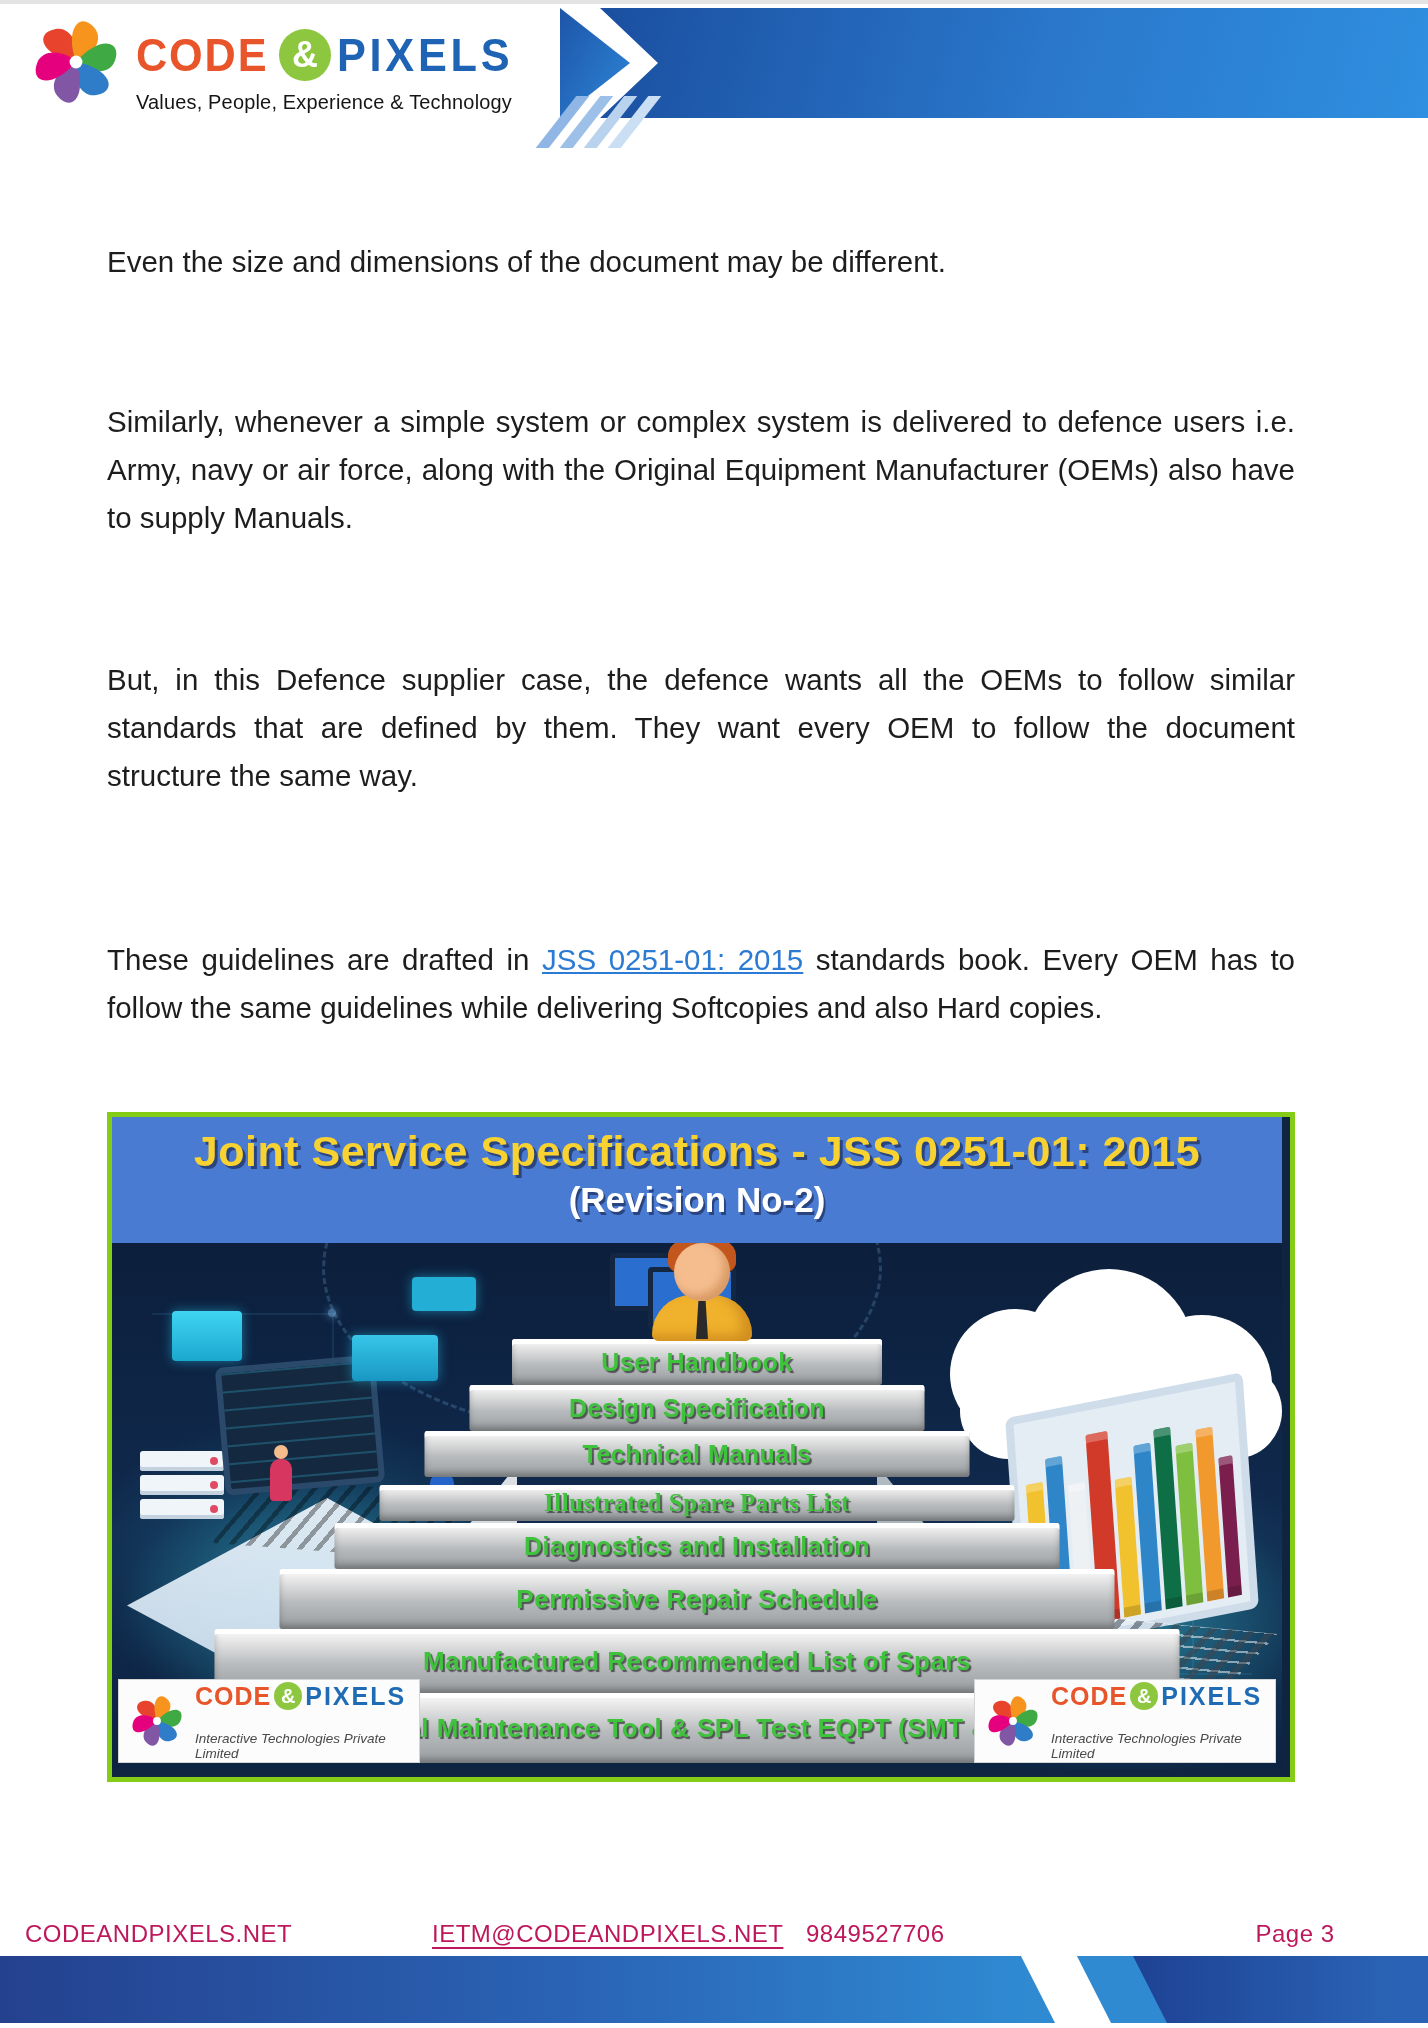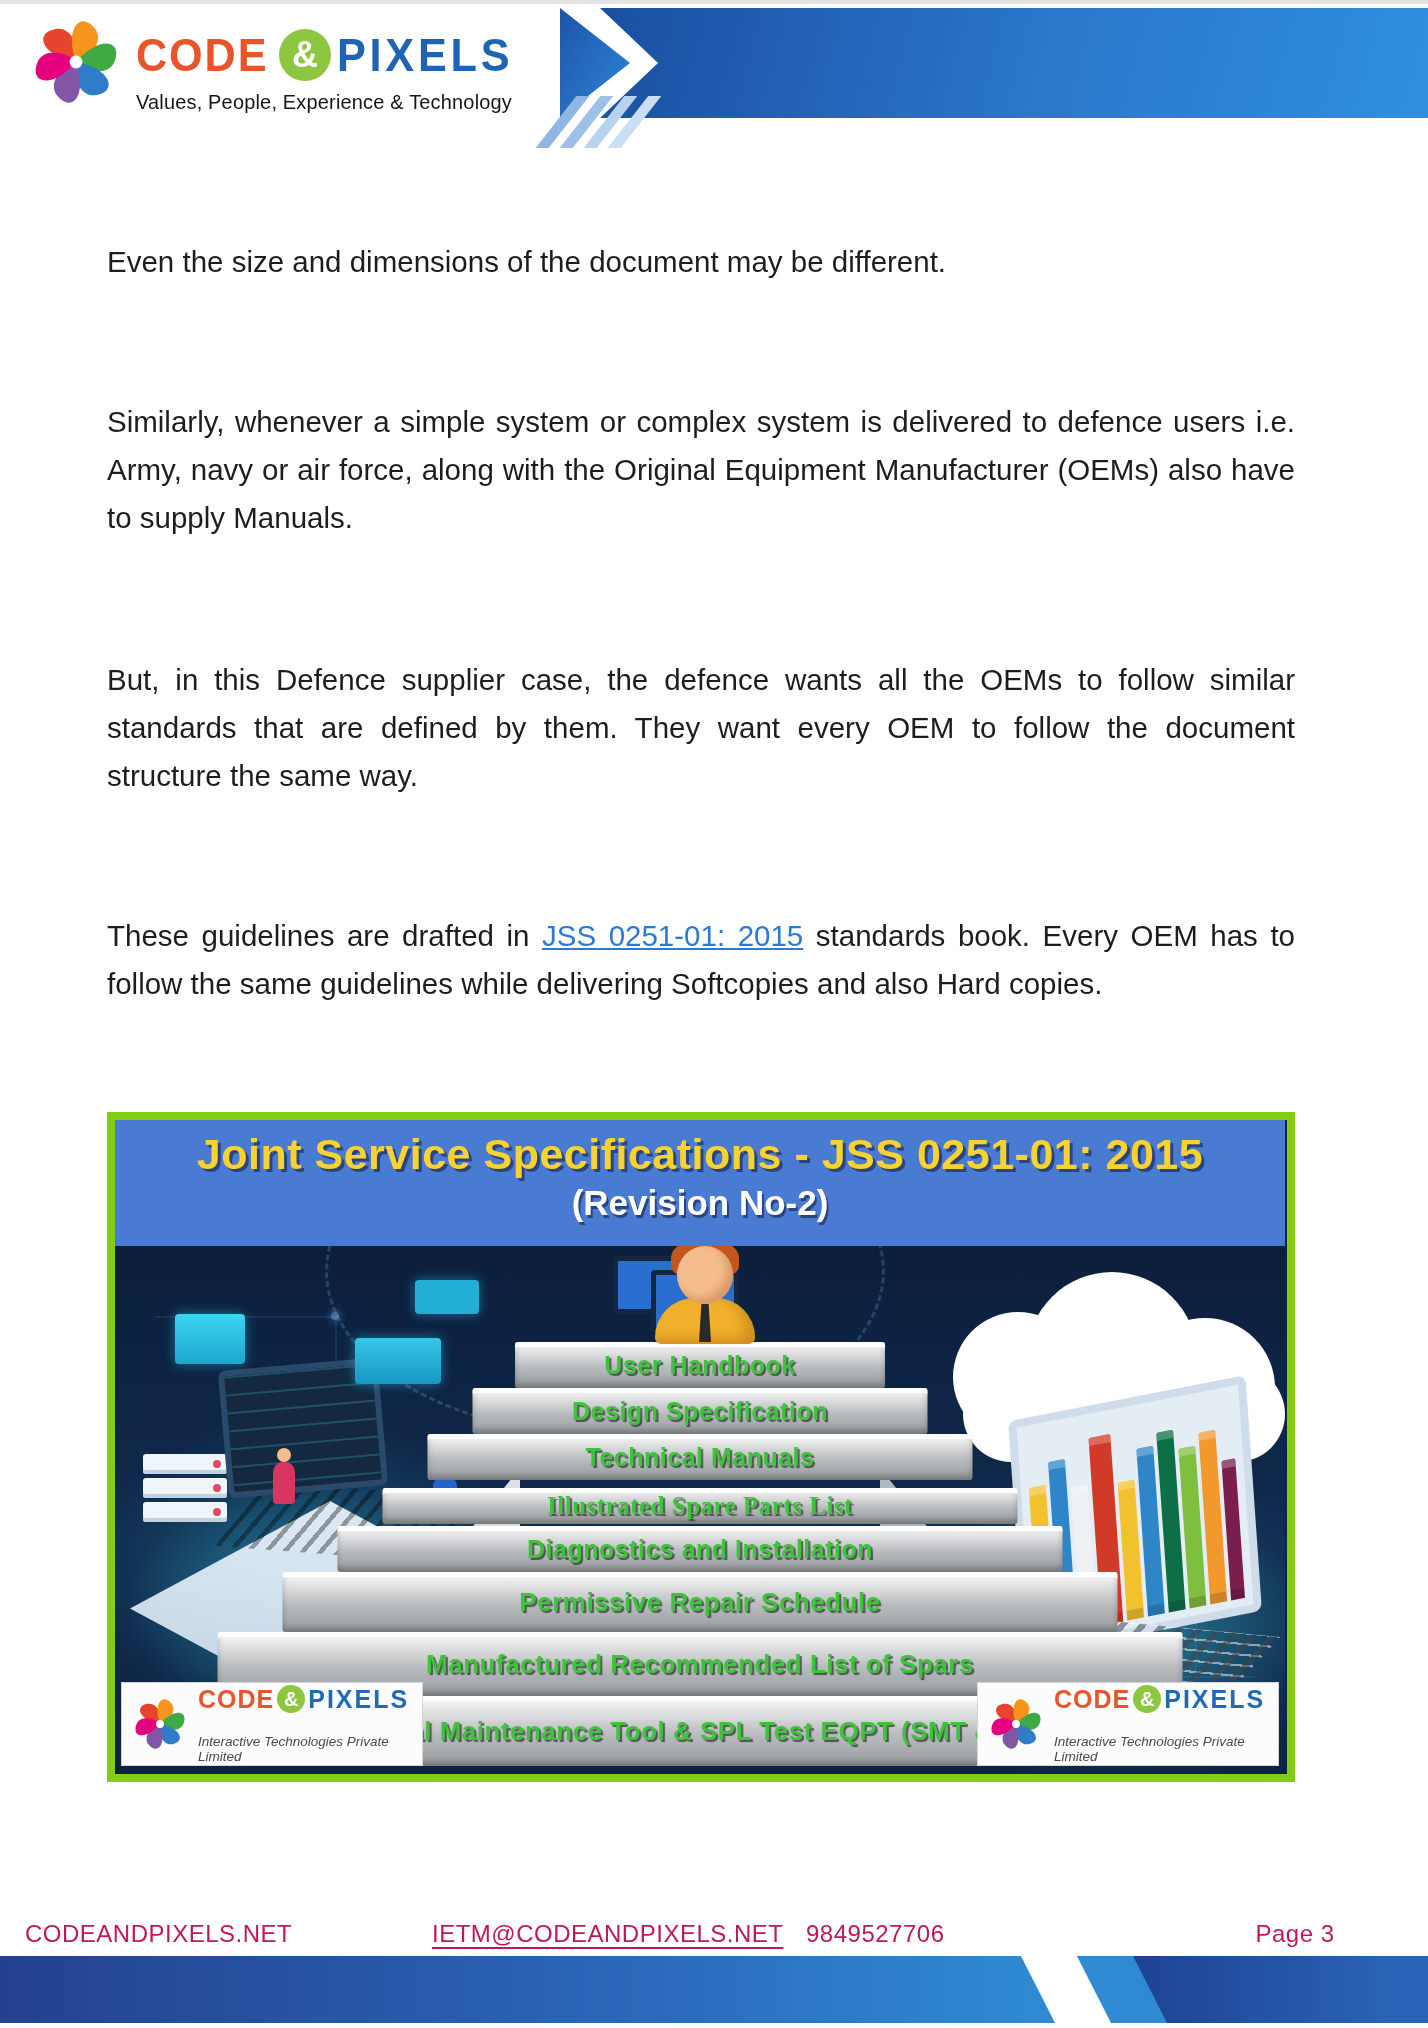--- a/index.html
+++ b/index.html
@@ -40,21 +40,21 @@
   
   .para {
     position:absolute; left:107px; width:1188px;
     font-size:29.5px; line-height:48px; color:#1d1d1d;
   }
   .para.just { text-align:justify; }
   .doc-link { color:#2b7bd4; text-decoration:underline; cursor:pointer; }
   
   .figure {
     position:absolute; left:107px; top:1112px; width:1188px; height:670px;
-    border:8px solid #84cc16; background:#0f2440;
+    border:5px solid #84cc16; background:#0f2440;
   }
   .fig-banner {
     position:absolute; left:0; top:0; width:1170px; height:126px;
     background:#4a7bd3; text-align:center; padding-top:10px;
   }
   .fig-title { font-size:43px; font-weight:700; color:#f8d231; text-shadow:3px 3px 0 rgba(22,32,74,.6); letter-spacing:.5px; }
   .fig-subtitle { font-size:35px; font-weight:700; color:#ffffff; text-shadow:2px 3px 0 rgba(22,32,74,.6); margin-top:4px; }
   .scene {
     position:absolute; left:0; top:126px; width:1170px; height:526px; overflow:hidden;
     background:
@@ -205,21 +205,21 @@
         <span class="amp-badge">&amp;</span>
         <span class="logo-pixels">PIXELS</span>
       </div>
       <div class="logo-tagline">Values, People, Experience &amp; Technology</div>
     </div>
   </div>
 
   <p class="para" style="top:238px;">Even the size and dimensions of the document may be different.</p>
   <p class="para just" style="top:398px;">Similarly, whenever a simple system or complex system is delivered to defence users i.e. Army, navy or air force, along with the Original Equipment Manufacturer (OEMs) also have to supply Manuals.</p>
   <p class="para just" style="top:656px;">But, in this Defence supplier case, the defence wants all the OEMs to follow similar standards that are defined by them. They want every OEM to follow the document structure the same way.</p>
-  <p class="para just" style="top:912px;"><span>These guidelines are drafted in </span><a class="doc-link">JSS 0251-01: 2015</a><span> standards book. Every OEM has to follow the same guidelines while delivering Softcopies and also Hard copies.</span></p>
+  <p class="para just" style="top:936px;"><span>These guidelines are drafted in </span><a class="doc-link">JSS 0251-01: 2015</a><span> standards book. Every OEM has to follow the same guidelines while delivering Softcopies and also Hard copies.</span></p>
 
   <div class="figure">
     <div class="fig-banner">
       <div class="fig-title">Joint Service Specifications - JSS 0251-01: 2015</div>
       <div class="fig-subtitle">(Revision No-2)</div>
     </div>
     <div class="scene">
 
       <div class="arc"></div>
       <div class="circ h" style="left:40px;top:70px;width:180px;"></div>

